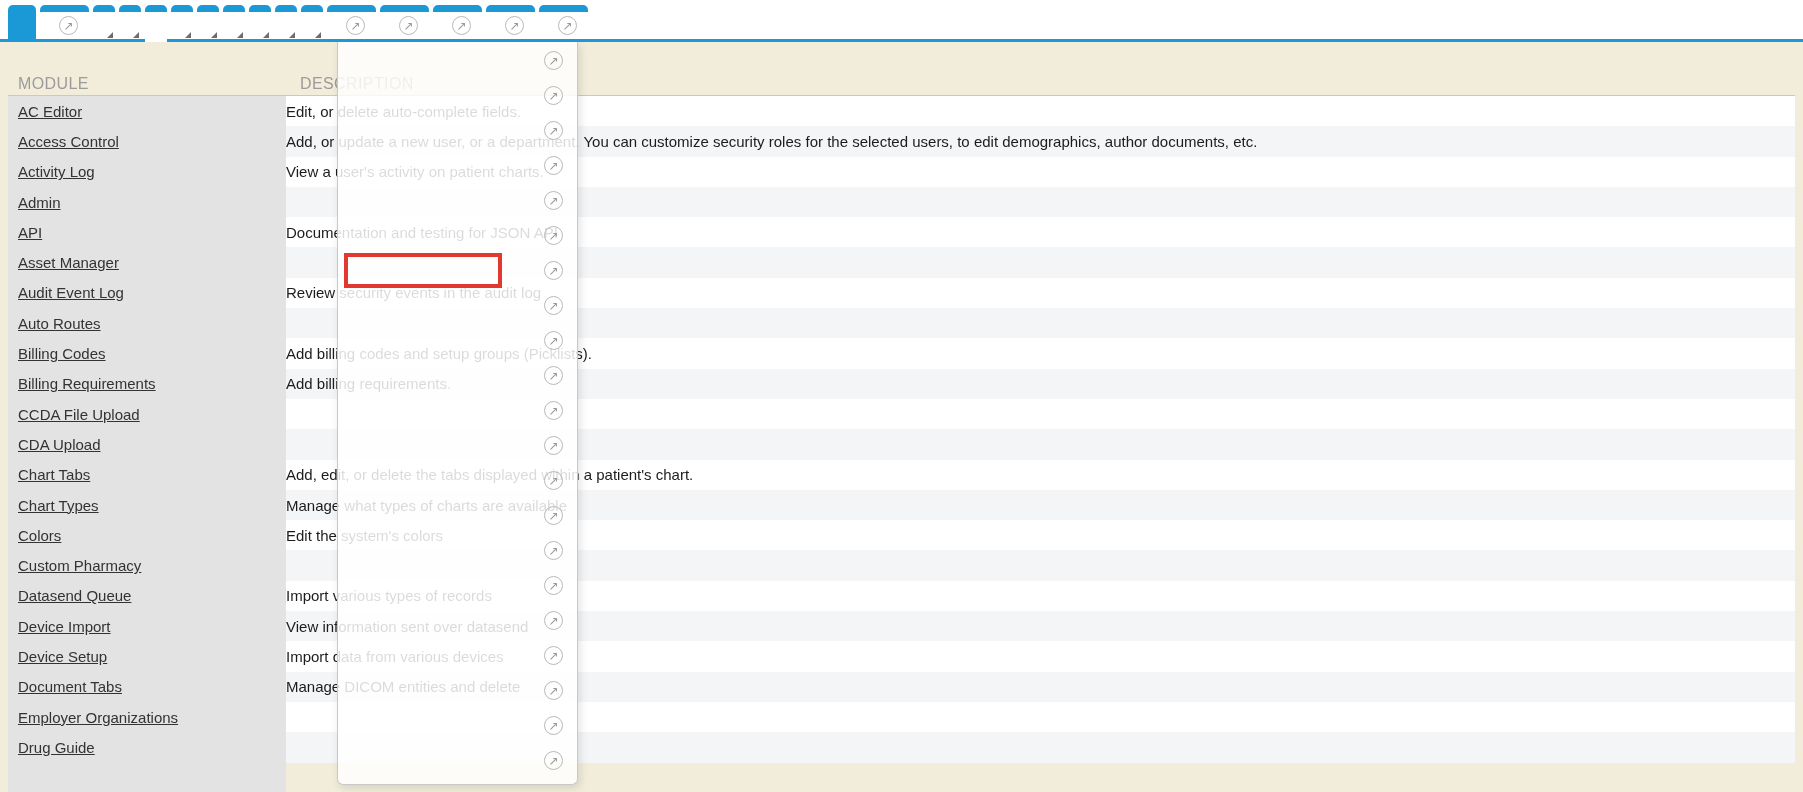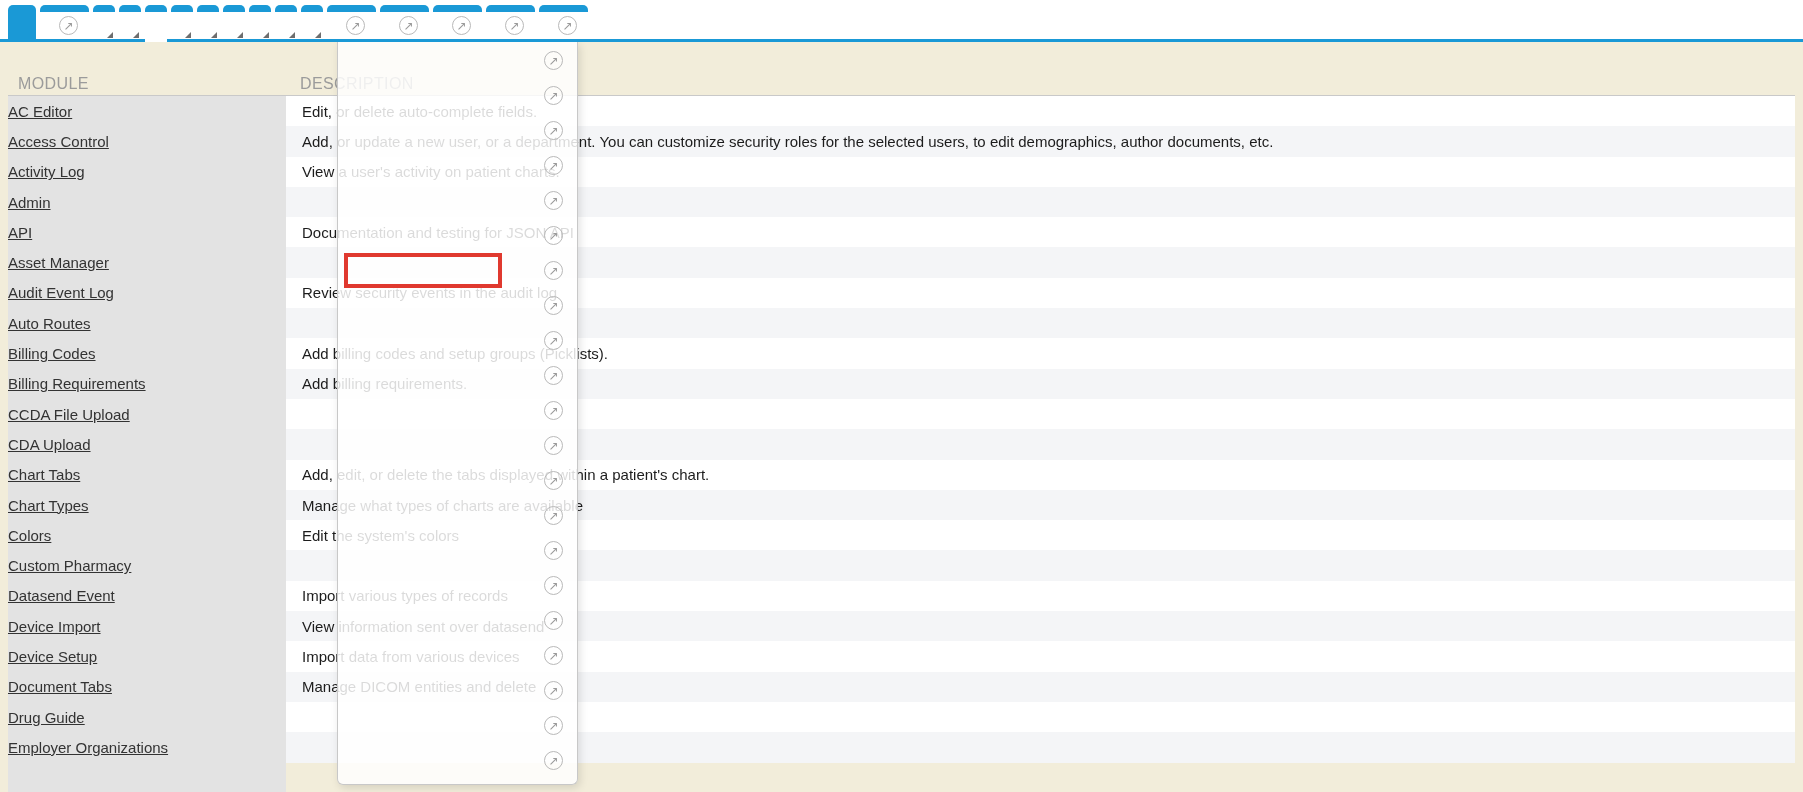--- a/index.html
+++ b/index.html
@@ -58,30 +58,30 @@
     position:absolute; left:8px; right:8px; top:95px; height:1px;
     background:#c9c9c9; z-index:3;
   }
 
   
   #module-col {
     position:absolute; left:8px; top:96px; width:278px; height:697px;
     background:#e3e3e3; z-index:2;
   }
   .mod-item {
-    height:30.3px; display:flex; align-items:center; 
+    height:30.3px; display:flex; align-items:center; padding-left:10px;
     font-size:15px; color:#333; text-decoration:underline; cursor:pointer;
     white-space:nowrap;
   }
   #rows {
     position:absolute; left:286px; top:96px; width:1509px; height:697px;
     z-index:2;
   }
   .desc-row {
-    height:30.3px; display:flex; align-items:center; padding-left:16px;
+    height:30.3px; display:flex; align-items:center; 
     font-size:15px; color:#1c1c1c; white-space:nowrap; overflow:hidden;
   }
   .desc-row:nth-child(odd)  { background:#ffffff; }
   .desc-row:nth-child(even) { background:#f4f5f7; }
 
   
   #menu {
     position:absolute; left:337px; top:42px; width:241px;
     background:rgba(255,255,255,0.84);
     border:1px solid #c8c8c8; border-top:none;
@@ -183,26 +183,26 @@
     <div class="mod-item">Audit Event Log</div>
     <div class="mod-item">Auto Routes</div>
     <div class="mod-item">Billing Codes</div>
     <div class="mod-item">Billing Requirements</div>
     <div class="mod-item">CCDA File Upload</div>
     <div class="mod-item">CDA Upload</div>
     <div class="mod-item">Chart Tabs</div>
     <div class="mod-item">Chart Types</div>
     <div class="mod-item">Colors</div>
     <div class="mod-item">Custom Pharmacy</div>
-    <div class="mod-item">Datasend Event</div>
+    <div class="mod-item">Datasend Queue</div>
     <div class="mod-item">Device Import</div>
     <div class="mod-item">Device Setup</div>
     <div class="mod-item">Document Tabs</div>
+    <div class="mod-item">Employer Organizations</div>
     <div class="mod-item">Drug Guide</div>
-    <div class="mod-item">Employer Organizations</div>
   </div>
 
 <div id="hdr-module">MODULE</div>
 <div id="hdr-desc">DESCRIPTION</div>
 <div id="table-topline"></div>
 
 <div id="nav">
   <div id="nav-underline"></div>
   <div id="tabs">
       <div class="tab active">

